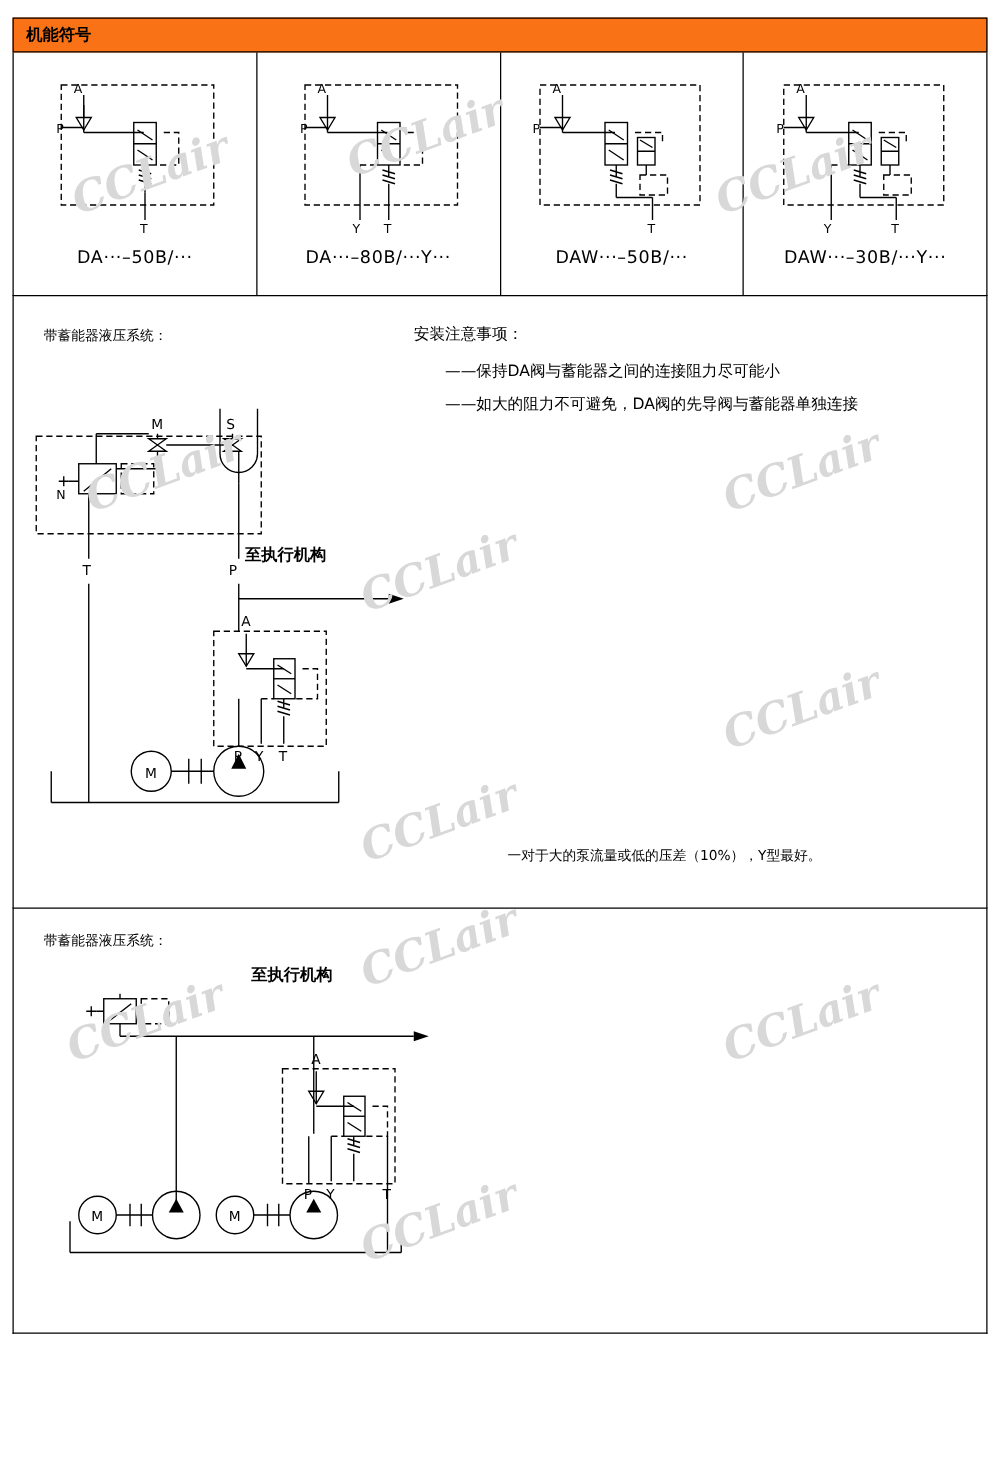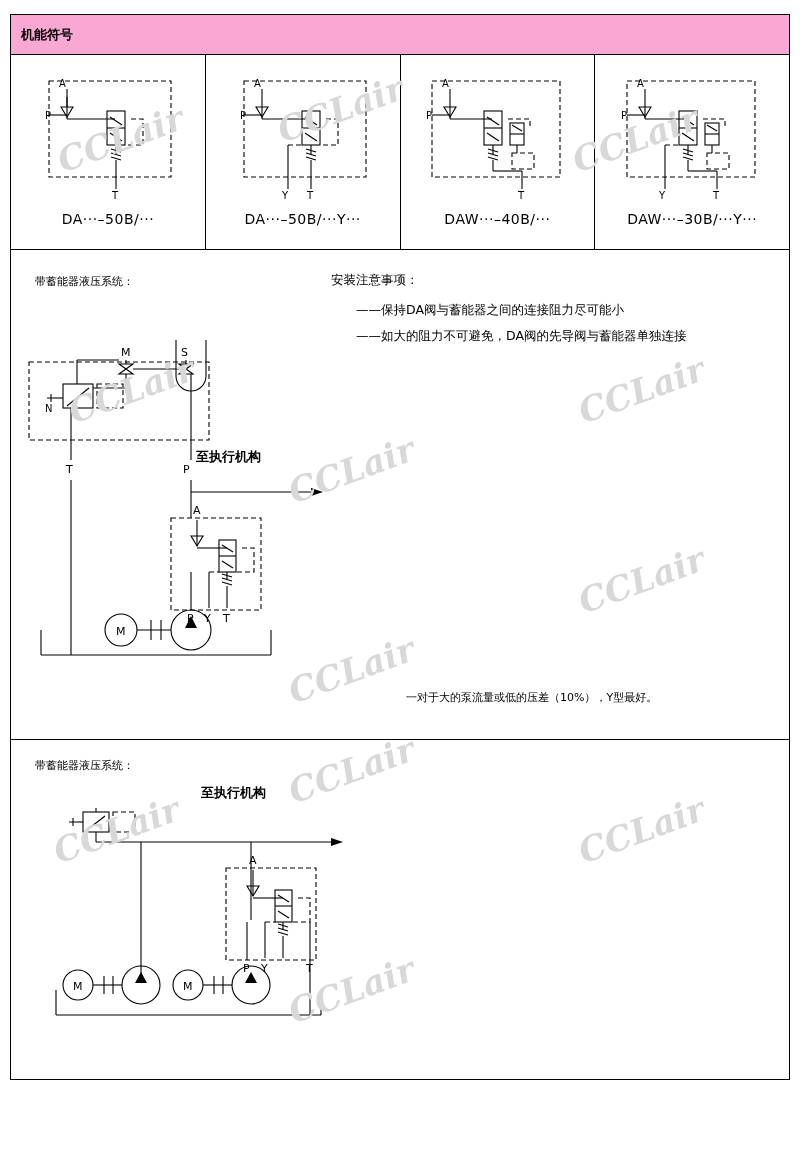--- a/index.html
+++ b/index.html
@@ -5,23 +5,23 @@
   html,body{margin:0;padding:0;background:#ffffff;}
   body{
     width:800px;height:1166px;position:relative;overflow:hidden;
     font-family:"DejaVu Sans","Liberation Sans",sans-serif;
     color:#000;
   }
   .page{position:absolute;left:10px;top:14px;width:780px;height:1140px;}
 
   
   .sect-head{
-    border:1px solid #000;height:41px;box-sizing:border-box;
+    border:1px solid #000;height:28px;box-sizing:border-box;
     display:flex;align-items:center;padding-left:10px;
-    font-size:13px;font-weight:bold;background:#f9a8d4;
+    font-size:13px;font-weight:bold;background:#f97316;
   }
   .sym-row{display:flex;border:1px solid #000;border-top:none;height:195px;box-sizing:border-box;}
   .sym-cell{
     flex:1;border-right:1px solid #000;box-sizing:border-box;
     position:relative;display:flex;flex-direction:column;align-items:center;
   }
   .sym-cell:last-child{border-right:none;}
   .sym-caption{position:absolute;bottom:22px;width:100%;text-align:center;font-size:14px;letter-spacing:.5px;}
   .sym-art{margin-top:12px;}
 
@@ -112,21 +112,21 @@
         <path class="st" d="M93 78 L93 88 M88 82 L98 85 M88 86 L98 89 M88 90 L98 93"></path>
         <line class="st" x1="93" y1="93" x2="93" y2="122"></line>
         <text class="txt" x="89" y="132">T</text>
 
         <path class="st" d="M70 78 L70 122"></path>
         <path class="st-d" d="M108 52 L120 52 L120 78 L102 78"></path>
         <line class="st-d" x1="70" y1="78" x2="84" y2="78"></line>
         <text class="txt" x="64" y="132">Y</text>
       </svg>
       </div>
-      <div class="sym-caption">DA···–50B/···Y···</div>
+      <div class="sym-caption">DA···–80B/···Y···</div>
     </div>
 
     <div class="sym-cell">
       <div class="sym-art">
       <svg width="170" height="135" viewBox="0 0 170 135">
         <rect class="st-d" x="20" y="14" width="128" height="96"></rect>
         <line class="st" x1="38" y1="22" x2="38" y2="52"></line>
         <text class="txt" x="30" y="20">A</text>
         <path class="st" d="M32 40 L44 40 L38 50 Z"></path>
         <line class="st" x1="38" y1="52" x2="80" y2="52"></line>
@@ -143,21 +143,21 @@
         <line class="st" x1="98" y1="67" x2="112" y2="67"></line>
         <path class="st" d="M100 58 L110 64"></path>
         <path class="st-d" d="M96 52 L118 52 L118 60"></path>
         <rect class="st-d" x="100" y="86" width="22" height="16"></rect>
         <line class="st" x1="105" y1="78" x2="105" y2="86"></line>
         <line class="st" x1="81" y1="104" x2="110" y2="104"></line>
         <line class="st" x1="110" y1="104" x2="110" y2="122"></line>
         <text class="txt" x="106" y="132">T</text>
       </svg>
       </div>
-      <div class="sym-caption">DAW···–40B/···</div>
+      <div class="sym-caption">DAW···–50B/···</div>
     </div>
 
     <div class="sym-cell">
       <div class="sym-art">
       <svg width="170" height="135" viewBox="0 0 170 135">
         <rect class="st-d" x="20" y="14" width="128" height="96"></rect>
         <line class="st" x1="38" y1="22" x2="38" y2="52"></line>
         <text class="txt" x="30" y="20">A</text>
         <path class="st" d="M32 40 L44 40 L38 50 Z"></path>
         <line class="st" x1="38" y1="52" x2="80" y2="52"></line>

